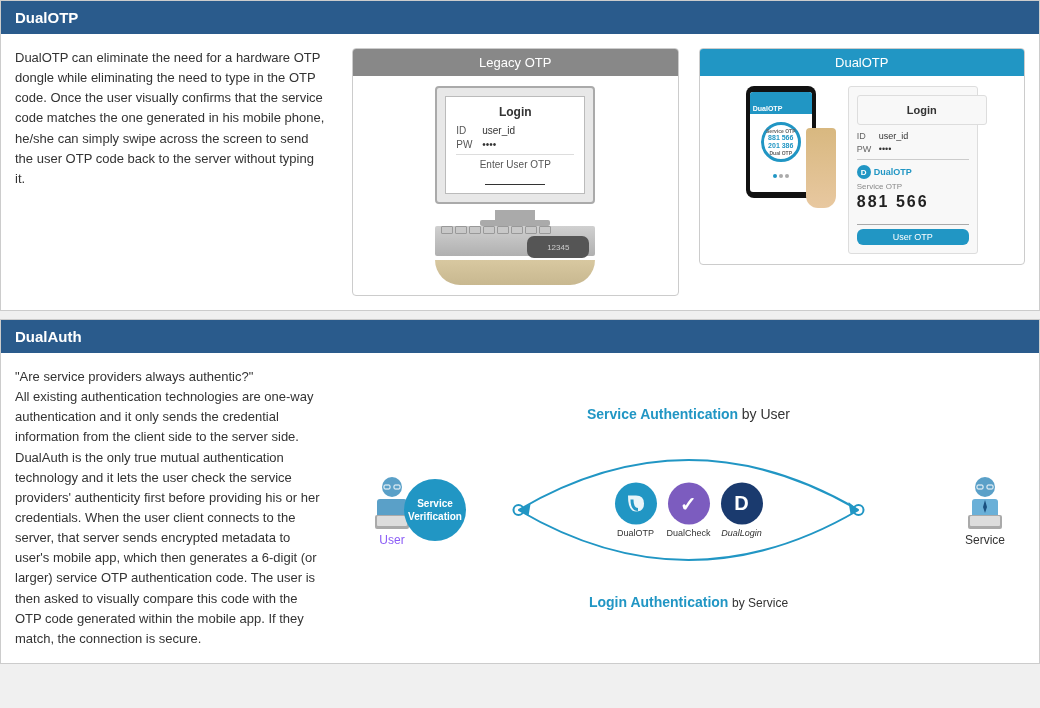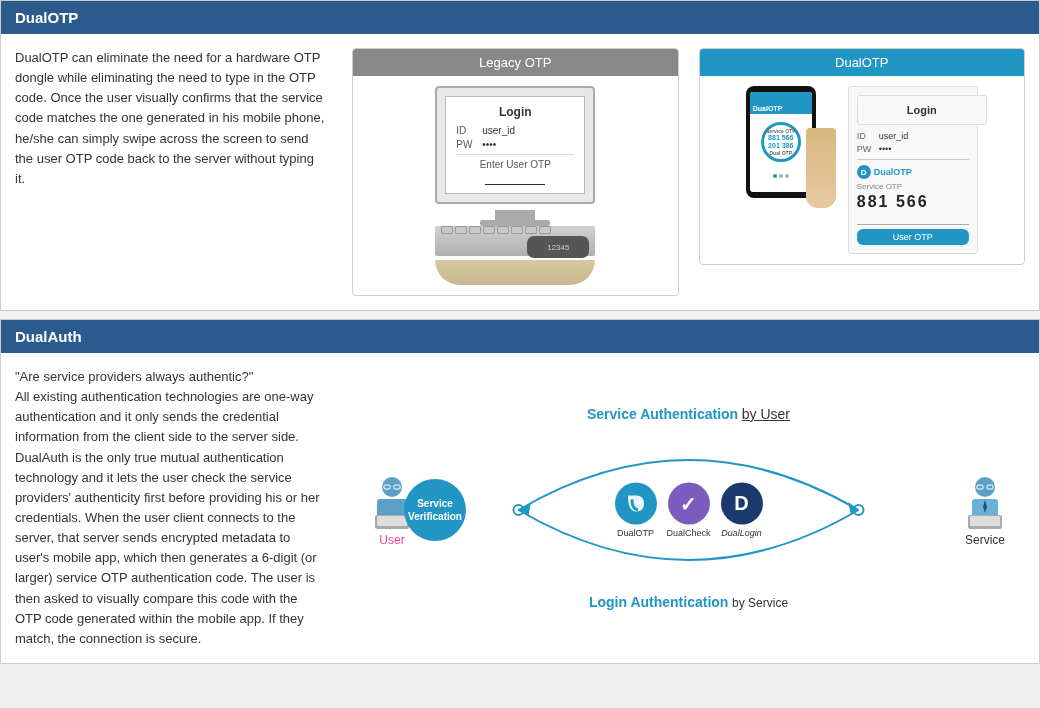--- a/index.html
+++ b/index.html
@@ -470,39 +470,39 @@
   <div class="section-body">
     <div class="section-text">
       <span style="white-space:pre-line;">"Are service providers always authentic?"
 All existing authentication technologies are one-way authentication and it only sends the credential information from the client side to the server side. DualAuth is the only true mutual authentication technology and it lets the user check the service providers' authenticity first before providing his or her credentials. When the user client connects to the server, that server sends encrypted metadata to user's mobile app, which then generates a 6-digit (or larger) service OTP authentication code. The user is then asked to visually compare this code with the OTP code generated within the mobile app. If they match, the connection is secure.</span>
     </div>
     <div class="section-visual">
       <div style="width:100%;padding:10px 0;position:relative;">
 
         <div style="text-align:center;margin-bottom:8px;">
           <span style="font-size:14px;font-weight:bold;color:#2196c4;">Service Authentication</span>
-          <span style="font-size:14px;color:#333;text-decoration:underline;"> <span>by User</span></span>
+          <span style="font-size:14px;color:#333;"> <span>by User</span></span>
         </div>
 
         <div style="display:flex;align-items:center;position:relative;width:100%;">
 
           <div style="display:flex;flex-direction:column;align-items:center;width:80px;flex-shrink:0;">
             <svg width="50" height="60" viewBox="0 0 50 60">
 
               <circle cx="25" cy="14" r="10" fill="#5aa0c8"></circle>
 
               <rect x="17" y="12" width="6" height="4" rx="1" fill="none" stroke="#fff" stroke-width="1"></rect>
               <rect x="27" y="12" width="6" height="4" rx="1" fill="none" stroke="#fff" stroke-width="1"></rect>
 
               <rect x="10" y="26" width="30" height="22" rx="3" fill="#5aa0c8"></rect>
 
               <rect x="8" y="42" width="34" height="14" rx="2" fill="#aaa"></rect>
               <rect x="10" y="43" width="30" height="10" rx="1" fill="#ddd"></rect>
             </svg>
-            <span style="font-size:12px;color:#ec4899;">User</span>
+            <span style="font-size:12px;color:#8b5cf6;">User</span>
           </div>
 
           <div style="flex:1;position:relative;height:160px;">
             
             <div style="position:absolute;top:50%;left:-28px;transform:translateY(-50%);background:#2196c4;color:#fff;font-size:10px;font-weight:bold;text-align:center;border-radius:50%;width:62px;height:62px;display:flex;align-items:center;justify-content:center;line-height:1.3;z-index:10;">
               <span>Service<br>Verification</span>
             </div>
 
             
             <svg width="100%" height="160" viewBox="0 0 400 160">

